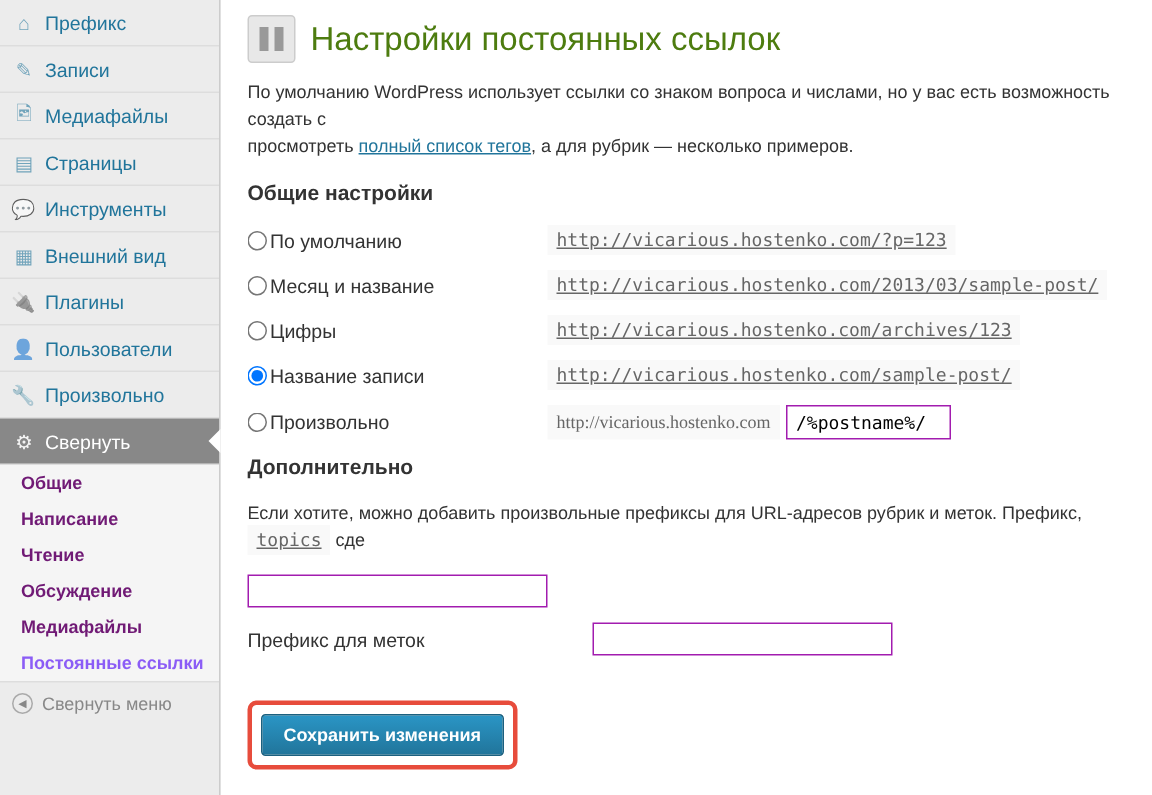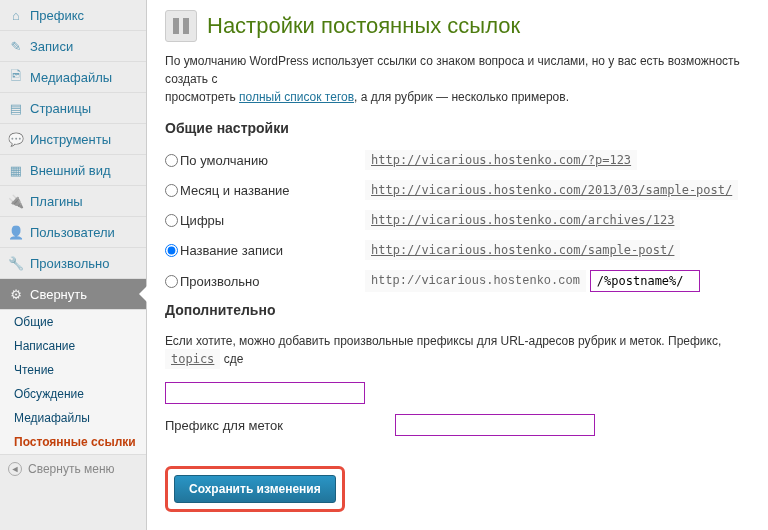--- a/index.html
+++ b/index.html
@@ -5,38 +5,38 @@
 * { box-sizing: border-box; margin: 0; padding: 0; }
 body { font-family: "Helvetica Neue", Arial, sans-serif; font-size: 13px; color: #333; background: #fff; width: 768px; height: 530px; overflow: hidden; }
 .wrap { display: flex; height: 100%; }
 .sidebar { width: 147px; background: #ececec; border-right: 1px solid #ccc; display: flex; flex-direction: column; }
 .menu-item { display: flex; align-items: center; padding: 7px 8px; border-bottom: 1px solid #ddd; cursor: pointer; color: #21759b; font-size: 13px; gap: 6px; }
 .menu-item.current { background: #888; color: #fff; position: relative; }
 .menu-item.current::after { content: ''; position: absolute; right: -1px; top: 50%; transform: translateY(-50%); border: 8px solid transparent; border-right-color: #fff; }
 .menu-icon { width: 16px; height: 16px; display: inline-flex; align-items: center; justify-content: center; opacity: 0.6; }
 .menu-item.current .menu-icon { opacity: 0.9; }
 .submenu { background: #f5f5f5; }
-.submenu-item { padding: 5px 8px 5px 14px; color: #0c4a6e; font-size: 12px; cursor: pointer; }
-.submenu-item.current { font-weight: bold; color: #c2410c; }
+.submenu-item { padding: 5px 8px 5px 14px; color: #701a75; font-size: 12px; cursor: pointer; font-weight: bold; }
+.submenu-item.current { font-weight: bold; color: #8b5cf6; }
 .collapse { display: flex; align-items: center; padding: 7px 8px; color: #888; font-size: 12px; gap: 6px; cursor: pointer; border-top: 1px solid #ddd; }
 .collapse-icon { width: 14px; height: 14px; border: 1px solid #aaa; border-radius: 50%; display: inline-flex; align-items: center; justify-content: center; font-size: 9px; }
 .content { flex: 1; padding: 10px 18px; overflow: hidden; }
 .page-header { display: flex; align-items: center; gap: 10px; margin-bottom: 10px; }
 .page-icon { width: 32px; height: 32px; background: #e8e8e8; border: 1px solid #ccc; border-radius: 3px; display: flex; align-items: center; justify-content: center; }
 .page-title { font-size: 22px; font-weight: normal; color: #4d7c0f; }
 .desc { font-size: 12px; color: #333; margin-bottom: 14px; line-height: 1.5; }
 .desc a { color: #21759b; text-decoration: underline; }
 h3 { font-size: 14px; font-weight: bold; margin: 10px 0 14px; }
 .form-table { width: 100%; }
 .form-row { display: flex; align-items: center; margin-bottom: 10px; }
 .form-row .radio-col { width: 200px; display: flex; align-items: center; gap: 2px; }
 .form-row .radio-col label { font-size: 13px; }
 .code-sample { font-family: Consolas, Monaco, monospace; font-size: 12px; color: #666; background: #f9f9f9; padding: 3px 6px; text-decoration: underline; }
 .custom-input { display: flex; gap: 4px; }
-.custom-prefix { font-family: Liberation Mono, monospace; font-size: 12px; color: #666; background: #f9f9f9; padding: 4px 6px; }
+.custom-prefix { font-family: Liberation Serif, serif; font-size: 12px; color: #666; background: #f9f9f9; padding: 4px 6px; }
 input[type=text] { border: 1px solid #a21caf; padding: 3px 6px; font-size: 12px; font-family: Consolas, Monaco, monospace; }
 .label-col { width: 230px; font-size: 13px; }
 .submit-wrap { margin-top: 20px; display: inline-block; padding: 6px; border: 3px solid #e74c3c; border-radius: 6px; }
 .button-primary { background: linear-gradient(#2a95c5, #21759b); color: #fff; border: 1px solid #1b607f; padding: 6px 14px; border-radius: 3px; font-size: 12px; cursor: pointer; font-weight: bold; }
 input[type=radio] { cursor: pointer; }
 </style>
 </head>
 <body>
 
 <div class="wrap">

